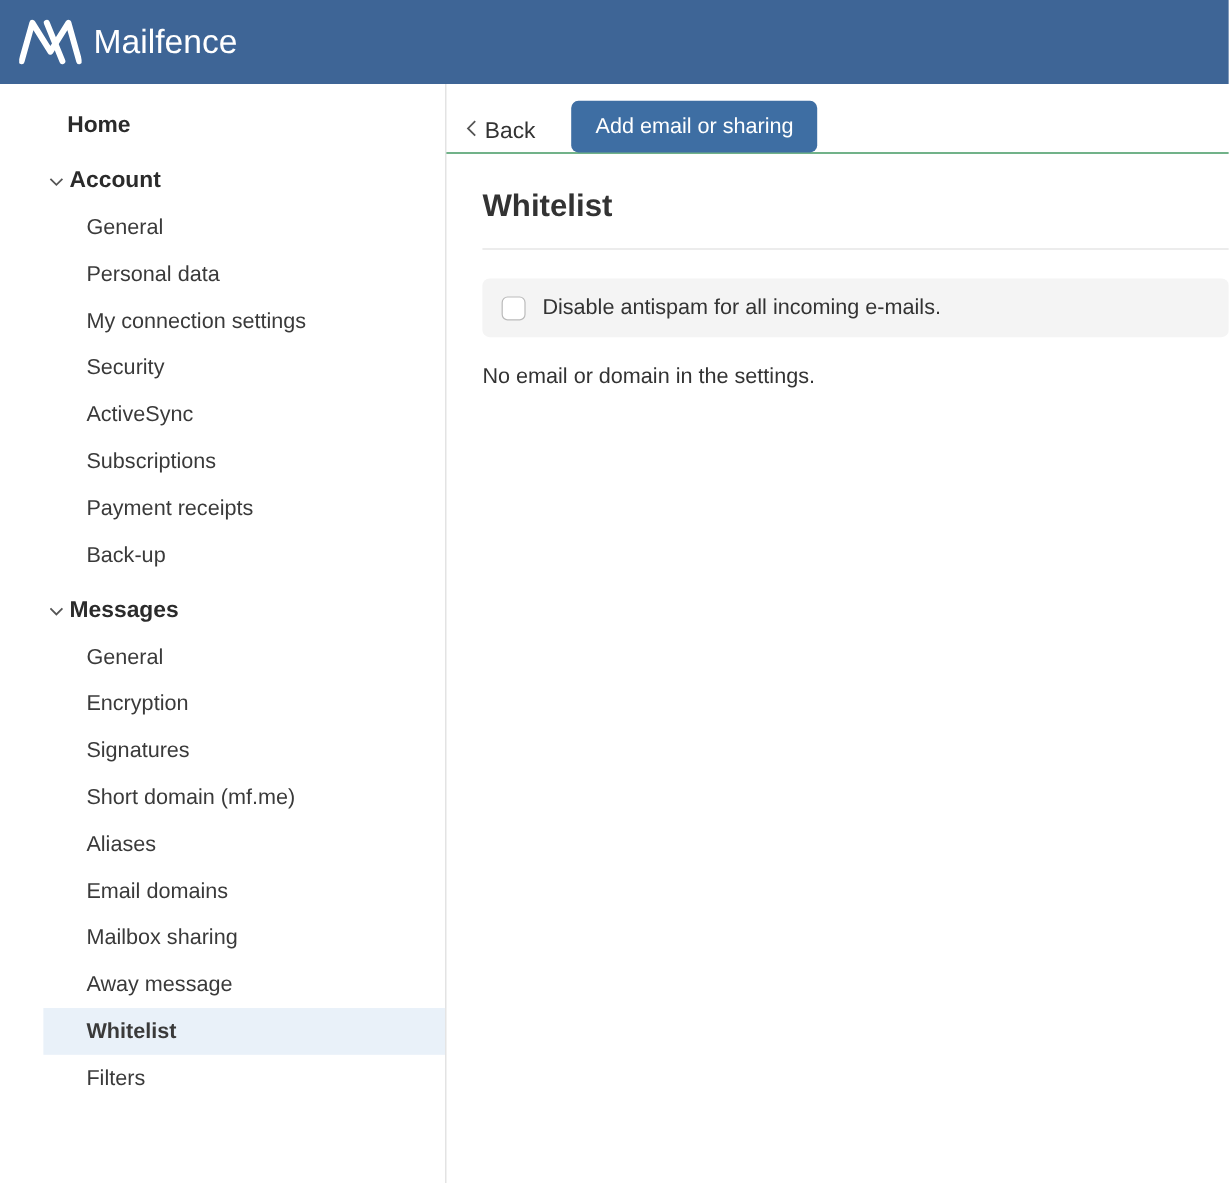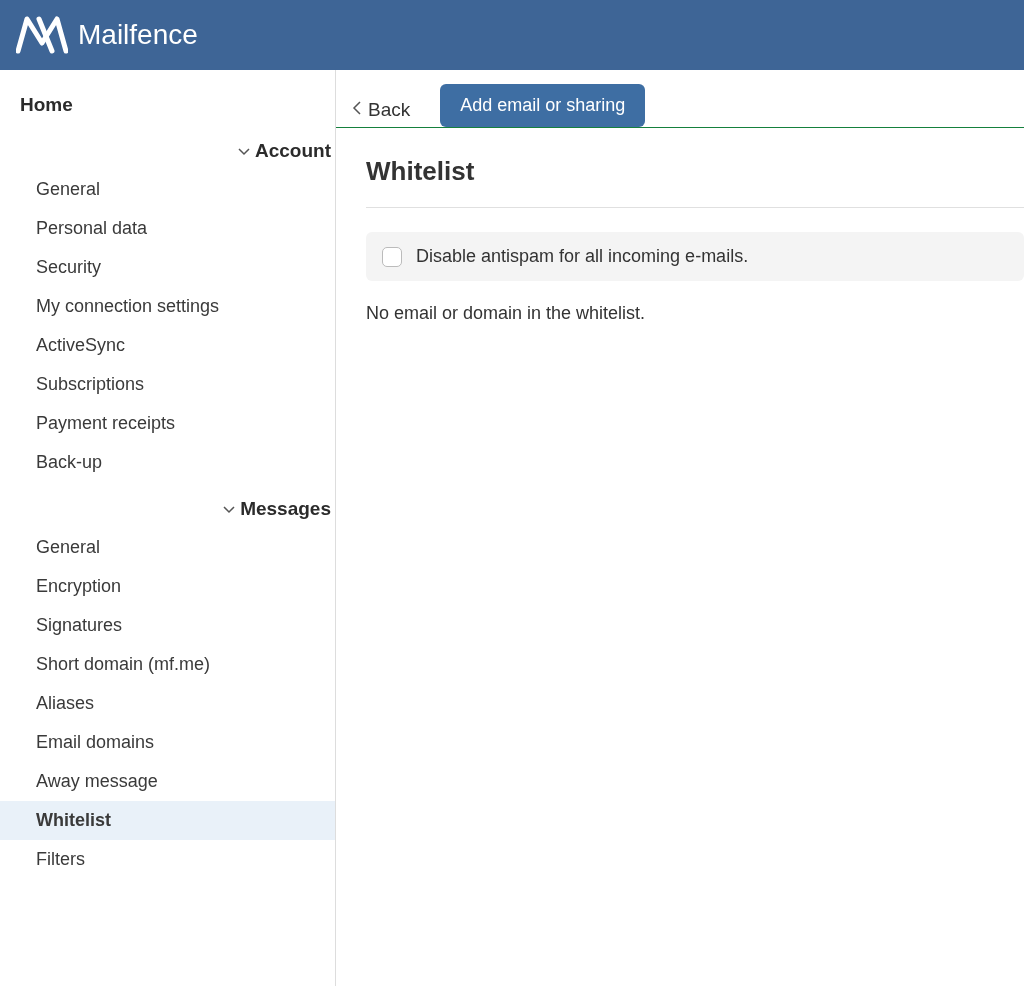--- a/index.html
+++ b/index.html
@@ -28,20 +28,21 @@
       font-weight: 400;
       gap: 10px;
     }
     .logo-mark {
       width: 52px;
       height: 44px;
     }
     .body-wrap {
       display: flex;
       height: calc(100% - 70px);
+      margin-left: 36px;
     }
     .sidebar {
       width: 336px;
       border-right: 1px solid #ddd;
       padding-top: 12px;
       overflow-y: auto;
     }
     .sidebar-home {
       padding: 12px 20px 16px 20px;
       font-weight: 700;
@@ -51,21 +52,20 @@
     }
     .sidebar-group-header {
       display: flex;
       align-items: center;
       padding: 8px 4px;
       gap: 4px;
       font-weight: 700;
       font-size: 19px;
       color: #2b2b2b;
       cursor: pointer;
-      justify-content: flex-end;
     }
     .chevron {
       width: 14px;
       height: 14px;
       display: inline-flex;
       align-items: center;
       justify-content: center;
     }
     .sidebar-item {
       padding: 9px 0 9px 36px;
@@ -167,41 +167,42 @@
     <div class="sidebar-group-header">
       <span class="chevron">
         <svg width="12" height="12" viewBox="0 0 12 12">
             <path d="M1 4 L6 9 L11 4" stroke="#555" stroke-width="1.5" fill="none"></path>
           </svg>
       </span>
       <span>Account</span>
     </div>
     <div class="sidebar-item">General</div>
     <div class="sidebar-item">Personal data</div>
+    <div class="sidebar-item">My connection settings</div>
     <div class="sidebar-item">Security</div>
-    <div class="sidebar-item">My connection settings</div>
     <div class="sidebar-item">ActiveSync</div>
     <div class="sidebar-item">Subscriptions</div>
     <div class="sidebar-item">Payment receipts</div>
     <div class="sidebar-item">Back-up</div>
 
     <div class="sidebar-group-header" style="margin-top:8px;">
       <span class="chevron">
         <svg width="12" height="12" viewBox="0 0 12 12">
             <path d="M1 4 L6 9 L11 4" stroke="#555" stroke-width="1.5" fill="none"></path>
           </svg>
       </span>
       <span>Messages</span>
     </div>
     <div class="sidebar-item">General</div>
     <div class="sidebar-item">Encryption</div>
     <div class="sidebar-item">Signatures</div>
     <div class="sidebar-item">Short domain (mf.me)</div>
     <div class="sidebar-item">Aliases</div>
     <div class="sidebar-item">Email domains</div>
+    <div class="sidebar-item">Mailbox sharing</div>
     <div class="sidebar-item">Away message</div>
     <div class="sidebar-item active">Whitelist</div>
     <div class="sidebar-item">Filters</div>
   </div>
 
   <div class="main">
     <div class="toolbar">
       <div class="back-btn">
         <span>
           <svg width="10" height="16" viewBox="0 0 10 16">
@@ -214,16 +215,16 @@
     </div>
 
     <div class="content">
       <h1 class="page-title">Whitelist</h1>
 
       <div class="checkbox-row">
         <div class="checkbox"></div>
         <span class="checkbox-label">Disable antispam for all incoming e-mails.</span>
       </div>
 
-      <div class="empty-text">No email or domain in the whitelist.</div>
+      <div class="empty-text">No email or domain in the settings.</div>
     </div>
   </div>
 </div>
 
 </body></html>

